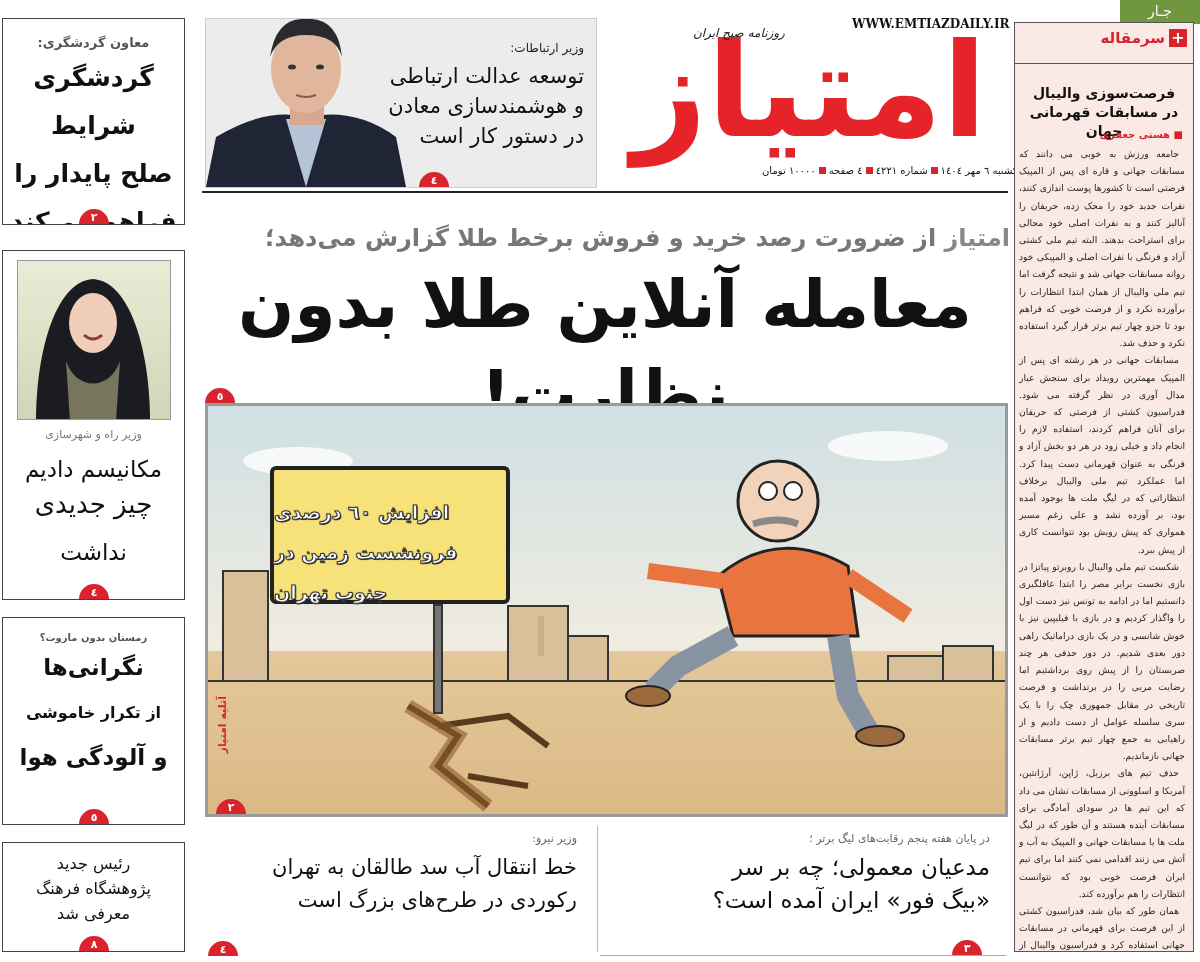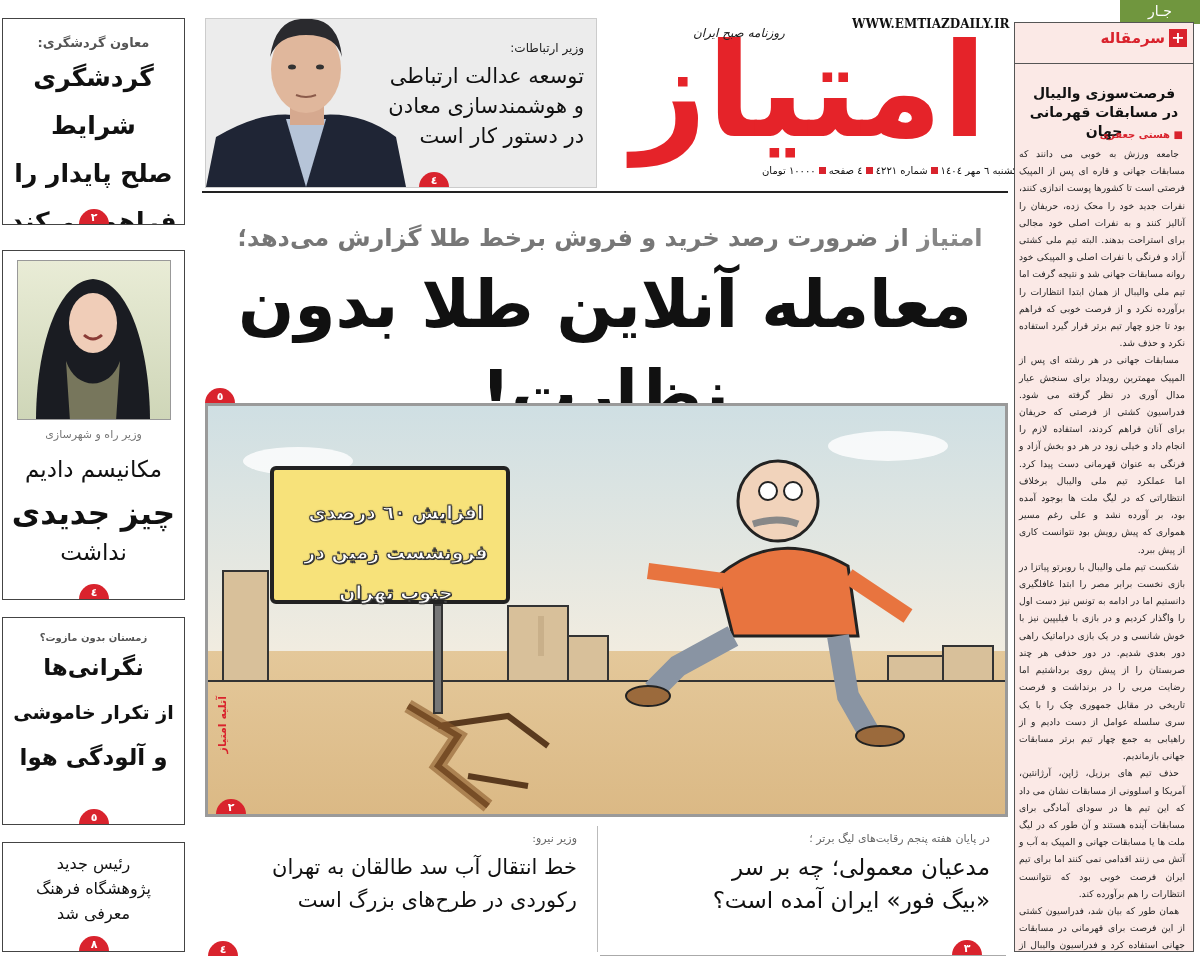--- a/index.html
+++ b/index.html
@@ -41,27 +41,27 @@
 
   
   .top-box { position: absolute; left: 205px; top: 18px; width: 392px; height: 170px; background: #ececec; border: 1px solid #ccc; overflow: hidden; }
   .portrait { position: absolute; left: 0; bottom: 0; width: 200px; height: 180px; }
   .top-text { position: absolute; right: 12px; top: 22px; text-align: right; }
   .top-kicker { font-size: 12px; color: #222; margin-bottom: 6px; text-align: right; }
   .top-head { font-size: 21px; line-height: 30px; color: #111; }
 
   .rule { position: absolute; left: 202px; top: 191px; width: 806px; height: 2px; background: #222; }
 
-  .sup-head { position: absolute; left: 210px; top: 224px; width: 800px; text-align: center; font-size: 24px; font-weight: 900; color: #777; }
+  .sup-head { position: absolute; left: 210px; top: 224px; width: 800px; font-size: 24px; font-weight: 900; color: #777; }
   .sup-head .brand { color: #888; }
   .main-head { position: absolute; left: 205px; top: 260px; width: 800px; text-align: center; font-size: 66px; font-weight: 900; color: #111; letter-spacing: -2px; line-height: 90px; }
 
   
   .cartoon { position: absolute; left: 205px; top: 403px; width: 803px; height: 414px; border: 3px solid #9a9a9a; overflow: hidden; background: linear-gradient(#cfdfe3 0%, #f1ece0 60%, #e4c89a 60%, #dbb985 100%); }
-  .sign { position: absolute; left: 62px; top: 60px; width: 240px; height: 138px; background: #f7e27a; border: 4px solid #222; border-radius: 6px; text-align: center; padding-top: 22px; padding-left: 12px; }
+  .sign { position: absolute; left: 62px; top: 60px; width: 240px; height: 138px; background: #f7e27a; border: 4px solid #222; border-radius: 6px; text-align: left; padding-top: 22px; }
   .sign-line { font-size: 19px; font-weight: bold; color: #fff; -webkit-text-stroke: 1px #333; text-shadow: 0 0 2px #333, 1px 1px 0 #333; line-height: 40px; }
   .sign-post { position: absolute; left: 225px; top: 198px; width: 10px; height: 110px; background: #777; border: 2px solid #333; }
   .caption-vert { position: absolute; left: 8px; top: 290px; writing-mode: vertical-rl; transform: rotate(180deg); color: #d9232d; font-size: 11px; font-weight: bold; }
 
   
   .bottom-story { position: absolute; top: 826px; height: 130px; text-align: right; }
   .bs-kicker { font-size: 11px; color: #666; margin-bottom: 6px; }
   .bs-head { font-size: 23px; line-height: 33px; color: #111; }
 </style>
 </head>
@@ -81,29 +81,29 @@
   <div style="position:absolute;left:14px;top:9px;width:154px;height:160px;background:linear-gradient(#e9ecd6,#cfd6b8);border:1px solid #999;overflow:hidden;">
     <svg width="154" height="160" viewBox="0 0 154 160">
       <path d="M20 160 C20 90 40 20 77 18 C114 20 134 90 134 160 Z" fill="#1a1c22"></path>
       <ellipse cx="77" cy="62" rx="24" ry="30" fill="#f0cdb8"></ellipse>
       <path d="M50 100 C60 130 94 130 104 100 L100 160 L54 160 Z" fill="#77765c"></path>
       <path d="M68 74 Q77 82 86 74" stroke="#8a3b36" stroke-width="3" fill="none"></path>
     </svg>
   </div>
   <div style="position:absolute;top:177px;width:100%;font-size:11px;color:#777;">وزیر راه و شهرسازی</div>
   <div style="position:absolute;top:205px;width:100%;font-size:23px;">مکانیسم دادیم</div>
-  <div style="position:absolute;top:244px;width:100%;font-size:31px;font-weight:bold;">چیز جدیدی</div>
+  <div style="position:absolute;top:238px;width:100%;font-size:26px;">چیز جدیدی</div>
   <div style="position:absolute;top:288px;width:100%;font-size:23px;">نداشت</div>
   <div class="badge" style="left:76px;bottom:0;">٤</div>
 </div>
 
 <div class="left-box" style="top:617px;height:208px;">
   <div class="kicker-small" style="margin-top:14px;font-size:10px;">زمستان بدون مازوت؟</div>
   <div class="heavy" style="font-size:23px;line-height:45px;margin-top:2px;">نگرانی‌ها</div>
-  <div class="heavy" style="font-size:19px;line-height:45px;">از تکرار خاموشی</div>
+  <div class="heavy" style="font-size:16px;line-height:45px;">از تکرار خاموشی</div>
   <div class="heavy" style="font-size:23px;line-height:45px;">و آلودگی هوا</div>
   <div class="badge" style="left:76px;bottom:0;">٥</div>
 </div>
 
 <div class="left-box" style="top:842px;height:110px;">
   <div style="font-size:16px;line-height:25px;margin-top:8px;">رئیس جدید</div>
   <div style="font-size:16px;line-height:25px;">پژوهشگاه فرهنگ</div>
   <div style="font-size:16px;line-height:25px;">معرفی شد</div>
   <div class="badge" style="left:76px;bottom:0;">٨</div>
 </div>

